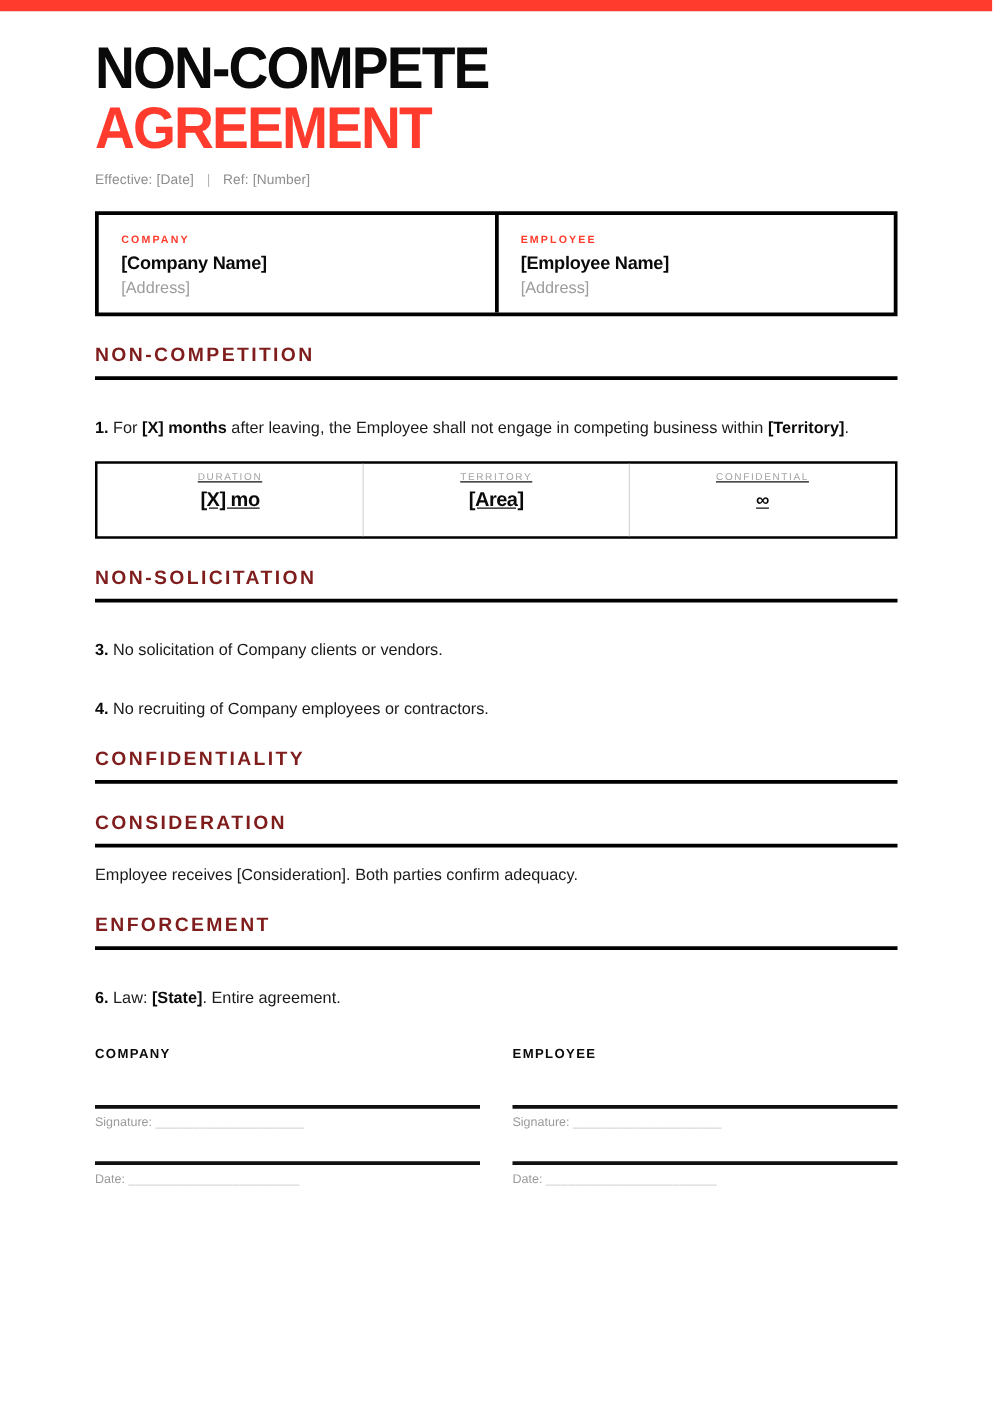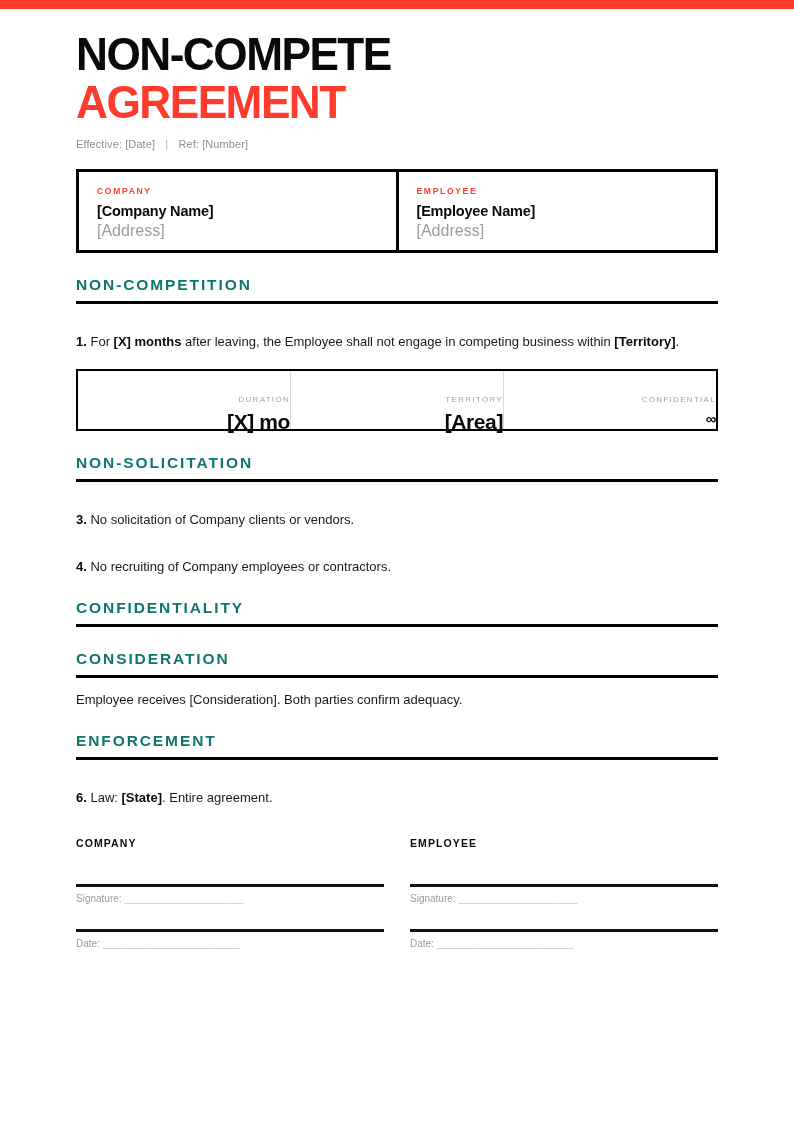--- a/index.html
+++ b/index.html
@@ -82,31 +82,31 @@
   }
   .party-name {
     margin-top: 7px;
     font-size: 14.5px;
     font-weight: bold;
     color: #0a0a0a;
     letter-spacing: -0.2px;
   }
   .party-addr {
     margin-top: 3px;
-    font-size: 16px;
+    font-size: 13px;
     color: #9c9c9c;
   }
 
   
   .section { margin-top: 23px; }
   .section-head {
     font-size: 15.5px;
     font-weight: bold;
     letter-spacing: 1.9px;
-    color: #0f766e;
+    color: #7f1d1d;
     padding-bottom: 7px;
     border-bottom: 3px solid #000000;
   }
 
   
   .clauses { margin-top: 11px; }
   .clause {
     font-size: 13px;
     line-height: 19px;
     color: #1a1a1a;
@@ -128,32 +128,33 @@
 
   
   .stats {
     margin-top: 18px;
     border: 2px solid #000000;
     display: flex;
     height: 62px;
   }
   .stat {
     flex: 1 1 0;
-    text-align: right;
-    padding-top: 24px;
+    text-align: center;
+    padding-top: 6px;
+    text-decoration: underline;
   }
   .stat + .stat { border-left: 1px solid #d8d8d8; }
   .stat-label {
     font-size: 8px;
     letter-spacing: 1.3px;
     color: #a3a3a3;
   }
   .stat-value {
     margin-top: 6px;
-    font-size: 21px;
+    font-size: 16px;
     font-weight: bold;
     color: #0a0a0a;
     letter-spacing: -0.4px;
   }
   .stat-value.sym { font-size: 15px; }
 
   
   .signatures {
     margin-top: 30px;
     display: flex;

